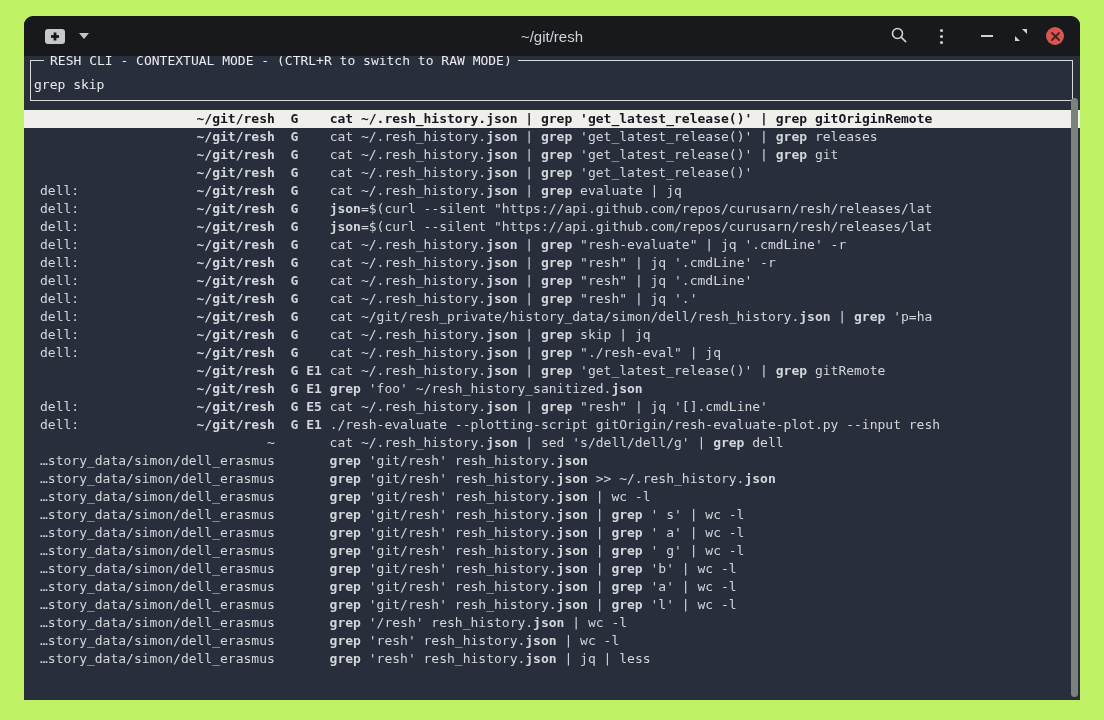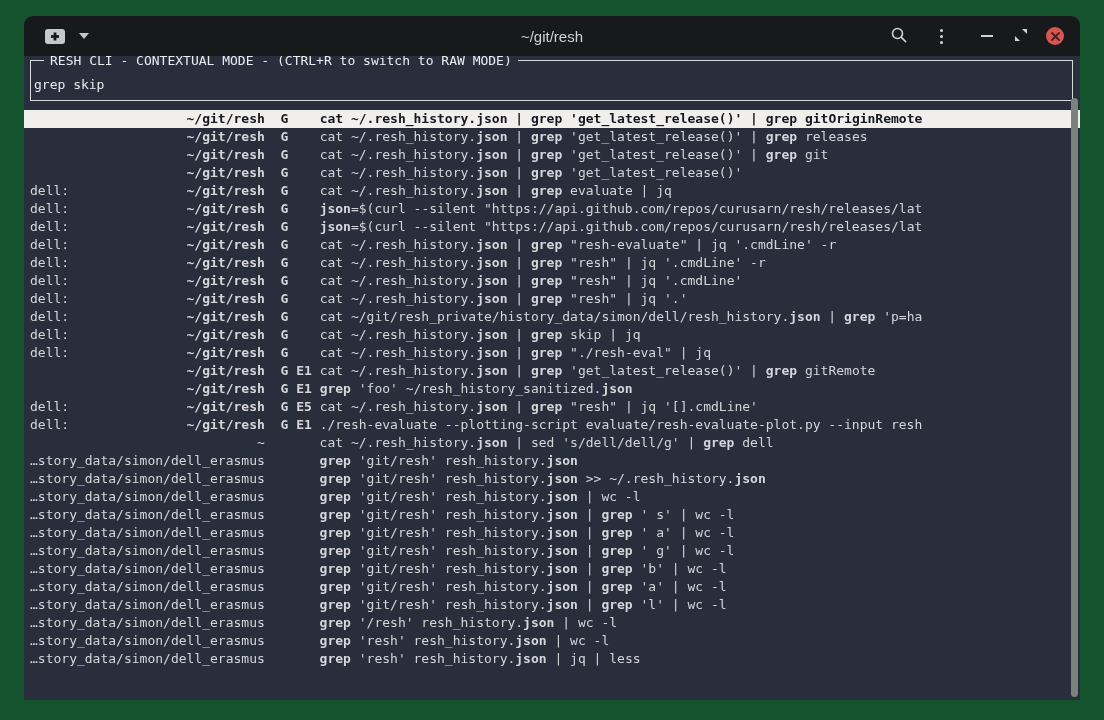--- a/index.html
+++ b/index.html
@@ -1,16 +1,16 @@
 <!DOCTYPE html>
 <html style="--page-bg: #000000; --titlebar-bg: #17191d; --titlebar-fg: #d0d2d5; --terminal-bg: #292e3c; --terminal-fg: #d4d6da; --host: #df5b5b; --dir: #4a96d2; --flag-ok: #5fc45f; --flag-err: #e25555; --match: #ed5f9e; --selected-bg: #f0efec; --selected-fg: #15181f; --box-border: #d8d9da; --close-button: #d85550; --scrollbar: #7b827d;"><head>
 <meta charset="utf-8">
 <style>
   html,body{margin:0;padding:0;background:#000;}
-  .page{position:relative;width:1104px;height:720px;background:#14532d;overflow:hidden;
+  .page{position:relative;width:1104px;height:720px;background:#bef264;overflow:hidden;
         font-family:"Liberation Sans",sans-serif;}
   .window{position:absolute;left:24px;top:16px;width:1056px;height:684px;
           background:var(--terminal-bg);border-radius:9px 9px 0 0;overflow:hidden;}
 
   
   .titlebar{position:relative;height:40px;background:var(--titlebar-bg);
             border-radius:9px 9px 0 0;}
   .tb-left{position:absolute;left:20px;top:0;height:40px;display:flex;align-items:center;gap:13px;}
   .newtab-btn{display:flex;align-items:center;gap:13px;background:none;border:none;padding:0;cursor:pointer;}
   .newtab-glyph{display:inline-flex;}
@@ -34,21 +34,21 @@
   
   .terminal{position:absolute;top:40px;left:0;right:0;bottom:0;background:var(--terminal-bg);
             overflow:hidden;
             font-family:"DejaVu Sans Mono",monospace;font-size:13px;line-height:18px;}
   .resh-box{margin:4px 7px 0 6px;height:39px;border:1px solid var(--box-border);position:relative;}
   .legend{position:absolute;top:-9px;left:13px;background:var(--terminal-bg);padding:0 6px;
           color:#ebecee;white-space:pre;}
   .query{position:absolute;left:3px;top:15px;color:#ebecee;white-space:pre;}
 
   .rows{margin-top:9px;overflow:hidden;}
-  .row{height:18px;line-height:18px;white-space:pre;overflow:hidden;padding-left:6px;
+  .row{height:18px;line-height:18px;white-space:pre;overflow:hidden;padding-left:16px;
        color:var(--terminal-fg);}
   .row span{color:inherit;}
   .host{color:var(--host);}
   .dir{color:var(--dir);font-weight:bold;}
   .fg-g{color:var(--flag-ok);font-weight:bold;}
   .fg-e{color:var(--flag-err);font-weight:bold;}
   .match{color:var(--match);font-weight:bold;}
   .row.selected{background:var(--selected-bg);}
   .row.selected span{color:var(--selected-fg) !important;font-weight:bold;}
 
@@ -129,21 +129,21 @@
           <div class="row"><span class="host">dell:</span><span>               </span><span class="dir">~/git/resh</span><span>  </span><span class="fg-g">G</span><span>    </span><span>cat ~/.resh_history.</span><span class="match">json</span><span> | </span><span class="match">grep</span><span> "resh-evaluate" | jq '.cmdLine' -r</span></div>
           <div class="row"><span class="host">dell:</span><span>               </span><span class="dir">~/git/resh</span><span>  </span><span class="fg-g">G</span><span>    </span><span>cat ~/.resh_history.</span><span class="match">json</span><span> | </span><span class="match">grep</span><span> "resh" | jq '.cmdLine' -r</span></div>
           <div class="row"><span class="host">dell:</span><span>               </span><span class="dir">~/git/resh</span><span>  </span><span class="fg-g">G</span><span>    </span><span>cat ~/.resh_history.</span><span class="match">json</span><span> | </span><span class="match">grep</span><span> "resh" | jq '.cmdLine'</span></div>
           <div class="row"><span class="host">dell:</span><span>               </span><span class="dir">~/git/resh</span><span>  </span><span class="fg-g">G</span><span>    </span><span>cat ~/.resh_history.</span><span class="match">json</span><span> | </span><span class="match">grep</span><span> "resh" | jq '.'</span></div>
           <div class="row"><span class="host">dell:</span><span>               </span><span class="dir">~/git/resh</span><span>  </span><span class="fg-g">G</span><span>    </span><span>cat ~/git/resh_private/history_data/simon/dell/resh_history.</span><span class="match">json</span><span> | </span><span class="match">grep</span><span> 'p=ha</span></div>
           <div class="row"><span class="host">dell:</span><span>               </span><span class="dir">~/git/resh</span><span>  </span><span class="fg-g">G</span><span>    </span><span>cat ~/.resh_history.</span><span class="match">json</span><span> | </span><span class="match">grep</span><span> skip | jq</span></div>
           <div class="row"><span class="host">dell:</span><span>               </span><span class="dir">~/git/resh</span><span>  </span><span class="fg-g">G</span><span>    </span><span>cat ~/.resh_history.</span><span class="match">json</span><span> | </span><span class="match">grep</span><span> "./resh-eval" | jq</span></div>
           <div class="row"><span>                    </span><span class="dir">~/git/resh</span><span>  </span><span class="fg-g">G</span><span> </span><span class="fg-e">E1</span><span> </span><span>cat ~/.resh_history.</span><span class="match">json</span><span> | </span><span class="match">grep</span><span> 'get_latest_release()' | </span><span class="match">grep</span><span> gitRemote</span></div>
           <div class="row"><span>                    </span><span class="dir">~/git/resh</span><span>  </span><span class="fg-g">G</span><span> </span><span class="fg-e">E1</span><span> </span><span class="match">grep</span><span> 'foo' ~/resh_history_sanitized.</span><span class="match">json</span></div>
           <div class="row"><span class="host">dell:</span><span>               </span><span class="dir">~/git/resh</span><span>  </span><span class="fg-g">G</span><span> </span><span class="fg-e">E5</span><span> </span><span>cat ~/.resh_history.</span><span class="match">json</span><span> | </span><span class="match">grep</span><span> "resh" | jq '[].cmdLine'</span></div>
-          <div class="row"><span class="host">dell:</span><span>               </span><span class="dir">~/git/resh</span><span>  </span><span class="fg-g">G</span><span> </span><span class="fg-e">E1</span><span> </span><span>./resh-evaluate --plotting-script evaluate/resh-evaluate-plot.py --input resh</span></div>
+          <div class="row"><span class="host">dell:</span><span>               </span><span class="dir">~/git/resh</span><span>  </span><span class="fg-g">G</span><span> </span><span class="fg-e">E1</span><span> </span><span>./resh-evaluate --plotting-script gitOrigin/resh-evaluate-plot.py --input resh</span></div>
           <div class="row"><span>                             </span><span>~</span><span>  </span><span>     </span><span>cat ~/.resh_history.</span><span class="match">json</span><span> | sed 's/dell/dell/g' | </span><span class="match">grep</span><span> dell</span></div>
           <div class="row"><span>…story_data/simon/dell_erasmus</span><span>  </span><span>     </span><span class="match">grep</span><span> 'git/resh' resh_history.</span><span class="match">json</span></div>
           <div class="row"><span>…story_data/simon/dell_erasmus</span><span>  </span><span>     </span><span class="match">grep</span><span> 'git/resh' resh_history.</span><span class="match">json</span><span> &gt;&gt; ~/.resh_history.</span><span class="match">json</span></div>
           <div class="row"><span>…story_data/simon/dell_erasmus</span><span>  </span><span>     </span><span class="match">grep</span><span> 'git/resh' resh_history.</span><span class="match">json</span><span> | wc -l</span></div>
           <div class="row"><span>…story_data/simon/dell_erasmus</span><span>  </span><span>     </span><span class="match">grep</span><span> 'git/resh' resh_history.</span><span class="match">json</span><span> | </span><span class="match">grep</span><span> ' s' | wc -l</span></div>
           <div class="row"><span>…story_data/simon/dell_erasmus</span><span>  </span><span>     </span><span class="match">grep</span><span> 'git/resh' resh_history.</span><span class="match">json</span><span> | </span><span class="match">grep</span><span> ' a' | wc -l</span></div>
           <div class="row"><span>…story_data/simon/dell_erasmus</span><span>  </span><span>     </span><span class="match">grep</span><span> 'git/resh' resh_history.</span><span class="match">json</span><span> | </span><span class="match">grep</span><span> ' g' | wc -l</span></div>
           <div class="row"><span>…story_data/simon/dell_erasmus</span><span>  </span><span>     </span><span class="match">grep</span><span> 'git/resh' resh_history.</span><span class="match">json</span><span> | </span><span class="match">grep</span><span> 'b' | wc -l</span></div>
           <div class="row"><span>…story_data/simon/dell_erasmus</span><span>  </span><span>     </span><span class="match">grep</span><span> 'git/resh' resh_history.</span><span class="match">json</span><span> | </span><span class="match">grep</span><span> 'a' | wc -l</span></div>
           <div class="row"><span>…story_data/simon/dell_erasmus</span><span>  </span><span>     </span><span class="match">grep</span><span> 'git/resh' resh_history.</span><span class="match">json</span><span> | </span><span class="match">grep</span><span> 'l' | wc -l</span></div>

